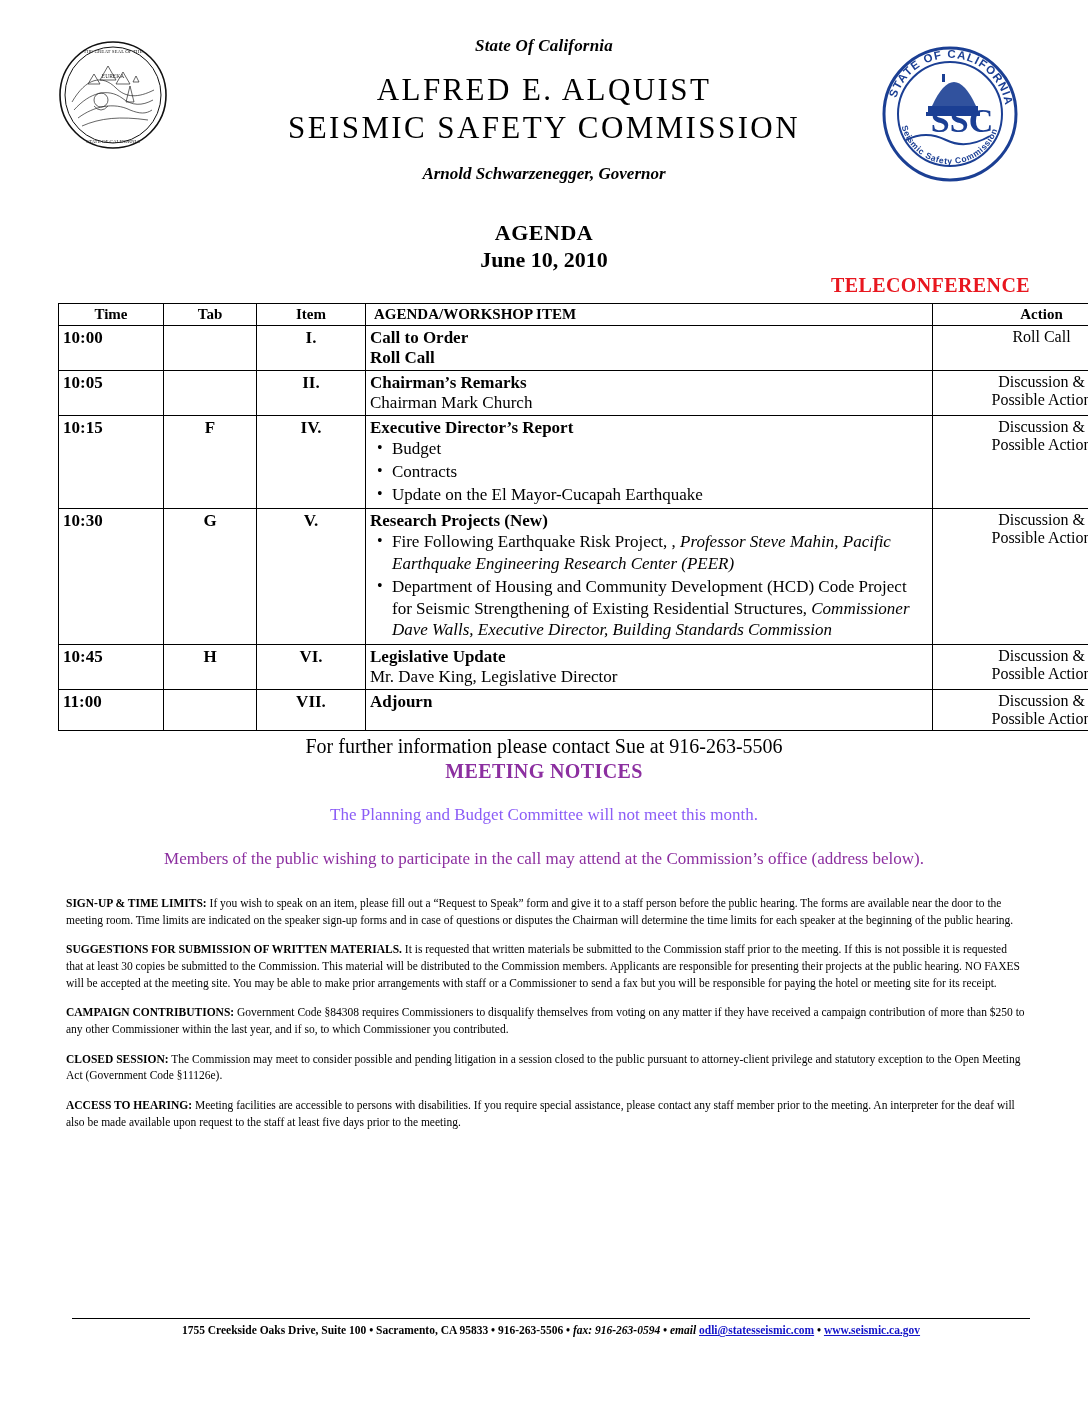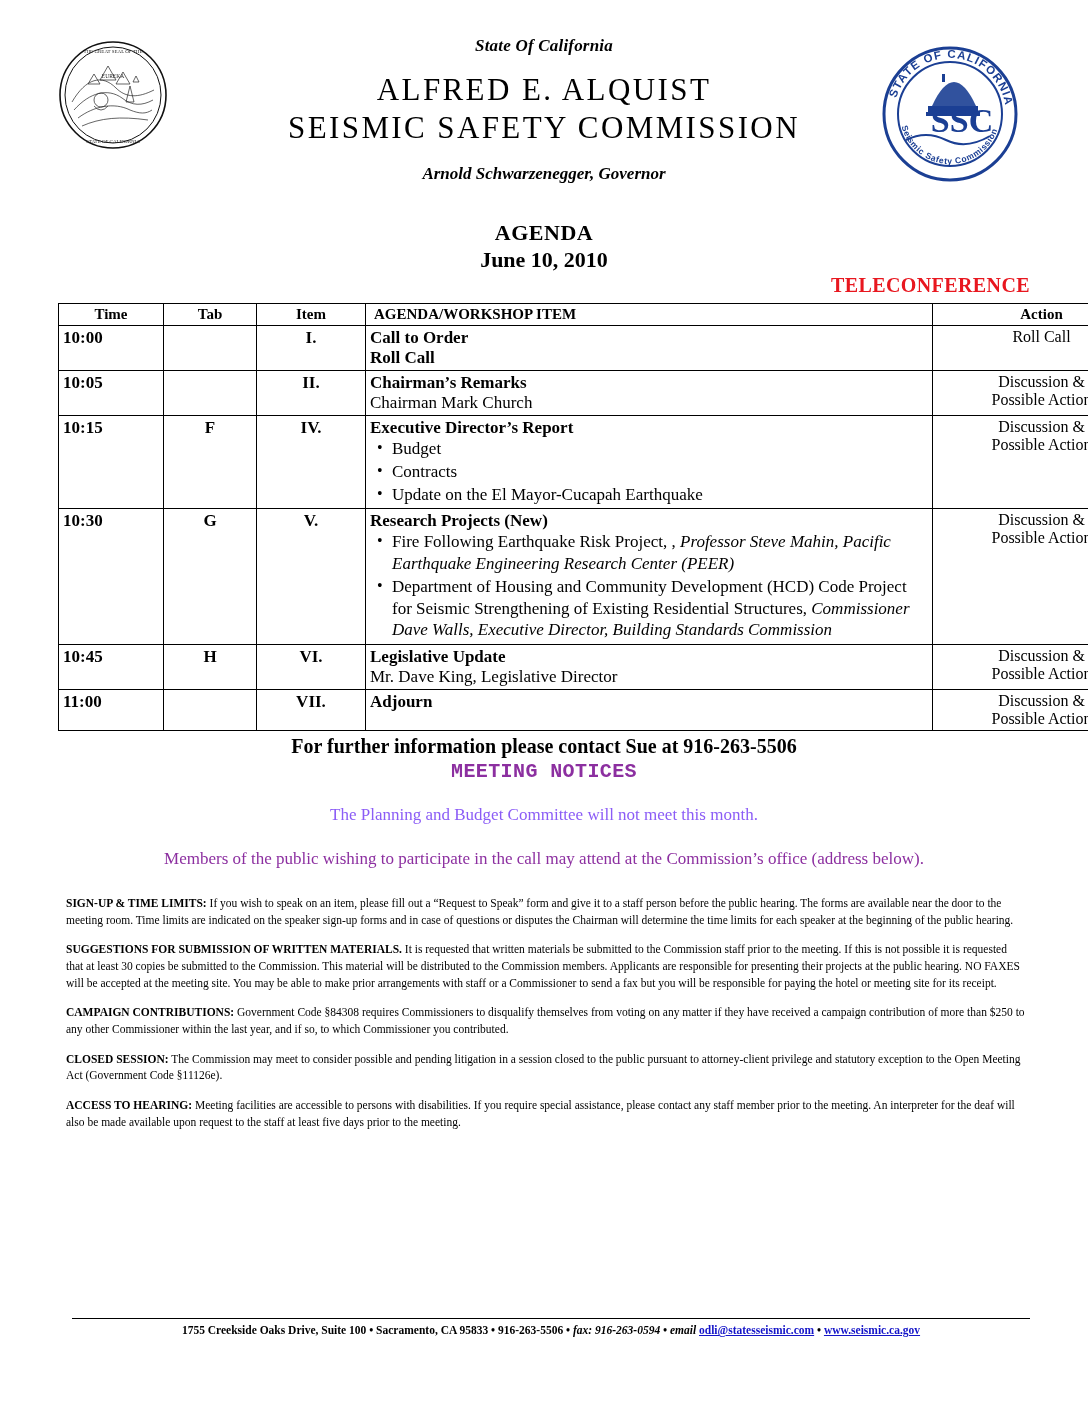--- a/index.html
+++ b/index.html
@@ -165,31 +165,30 @@
     left: -15px;
     top: 0;
     font-size: 16px;
   }
   .it { font-style: italic; }
 
   
   .contact-line {
     text-align: center;
     font-size: 20px;
-    font-weight: bold;
+    font-weight: normal;
     margin-top: 4px;
   }
   .meeting-notices {
     text-align: center;
     font-size: 20px;
     font-weight: bold;
     color: #8c2fa0;
     letter-spacing: 0.4px;
     margin-top: 2px;
-    font-family: Liberation Mono, monospace;
   }
   .notice-line {
     text-align: center;
     font-size: 17px;
     color: #8b5cf6;
     margin-top: 22px;
   }
   .notice-line2 {
     text-align: center;
     font-size: 17px;

